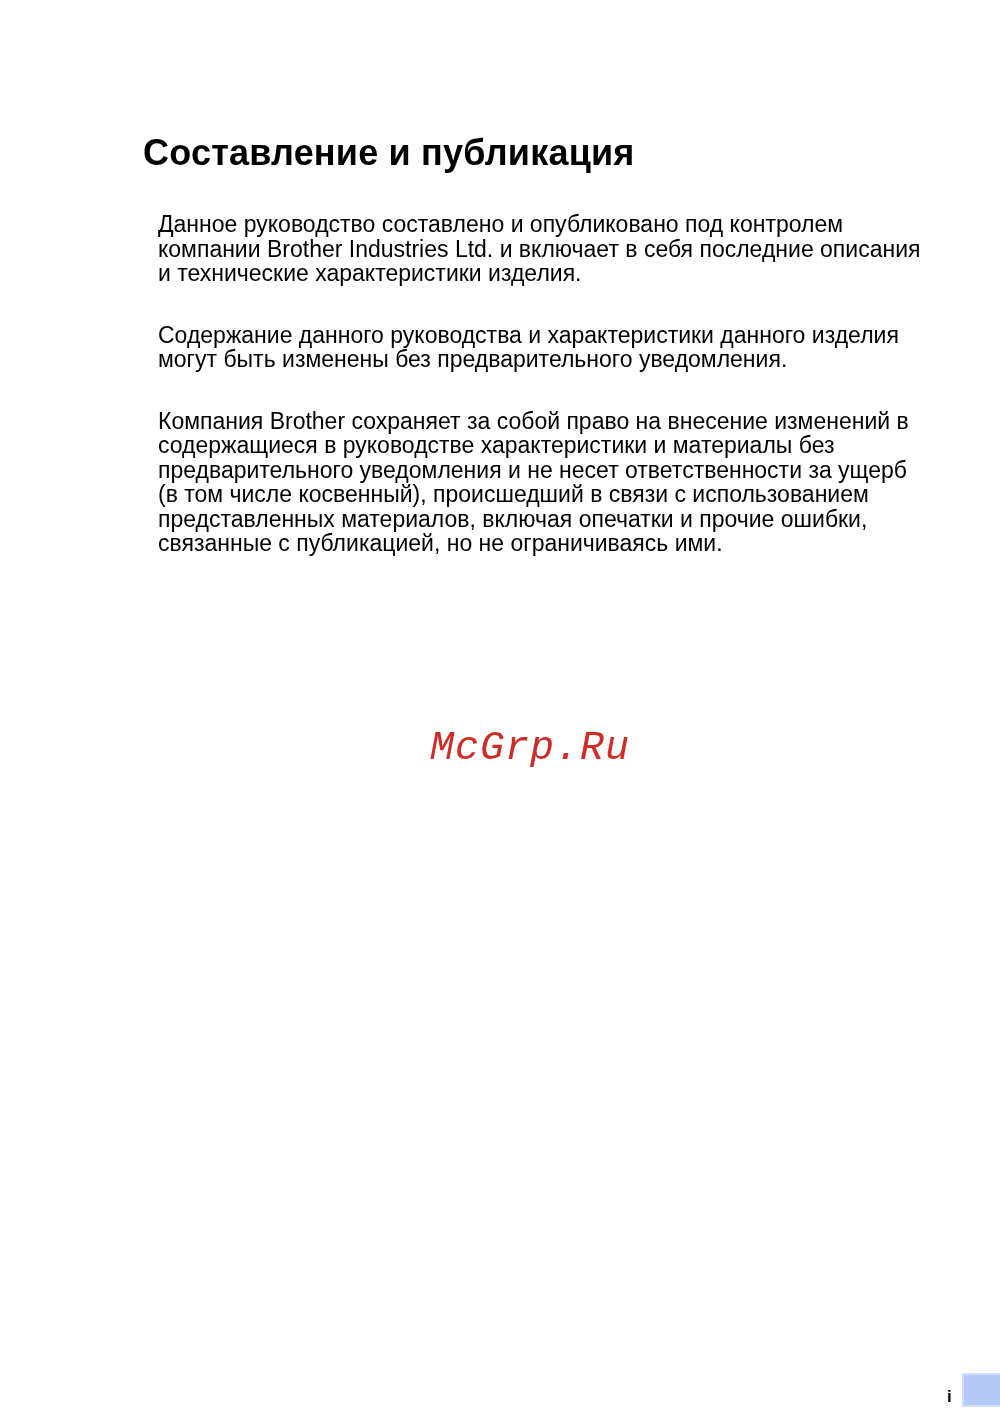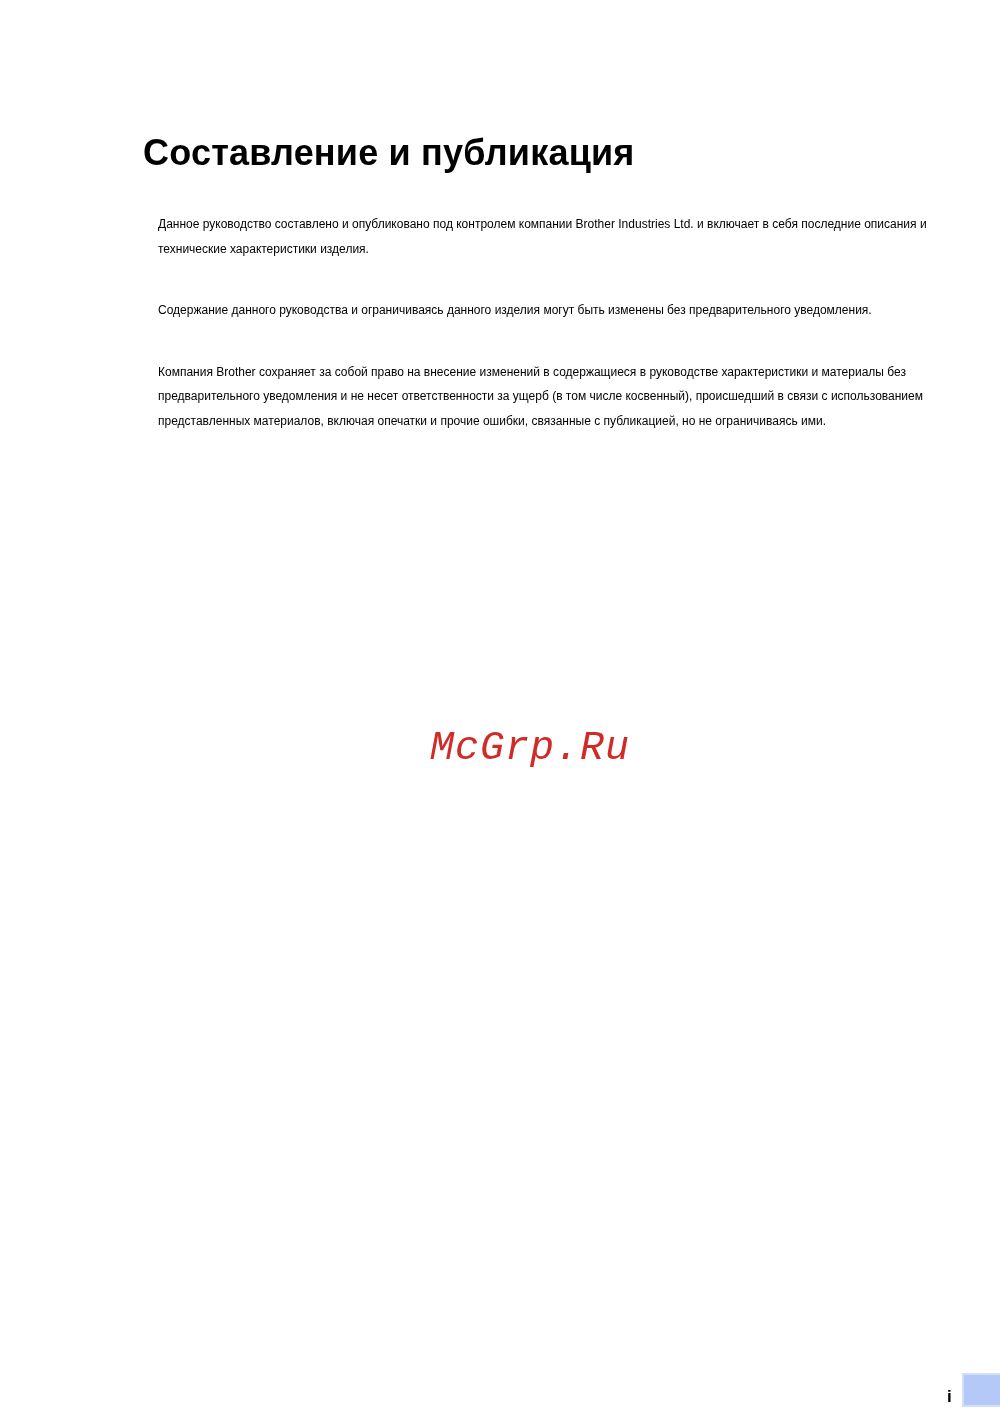--- a/index.html
+++ b/index.html
@@ -33,21 +33,21 @@
     font-weight: bold;
     line-height: 1;
     letter-spacing: 0.2px;
     white-space: nowrap;
   }
   .body-text {
     position: absolute;
     left: 98px;
     top: 152px;
     width: 830px;
-    font-size: 12px;
+    font-size: 23px;
     line-height: 24.5px;
   }
   .body-text p {
     margin: 0 0 7px 0;
   }
   .watermark {
     position: absolute;
     left: 0;
     top: 684px;
     width: 100%;
@@ -88,21 +88,21 @@
 </style>
 </head>
 <body>
 
 <div class="page">
 
   <h1 class="page-title">Составление и публикация</h1>
 
   <div class="body-text">
     <p>Данное руководство составлено и опубликовано под контролем компании Brother Industries Ltd. и включает в себя последние описания и технические характеристики изделия.</p>
-    <p>Содержание данного руководства и ограничиваясь данного изделия могут быть изменены без предварительного уведомления.</p>
+    <p>Содержание данного руководства и характеристики данного изделия могут быть изменены без предварительного уведомления.</p>
     <p>Компания Brother сохраняет за собой право на внесение изменений в содержащиеся в руководстве характеристики и материалы без предварительного уведомления и не несет ответственности за ущерб (в том числе косвенный), происшедший в связи с использованием представленных материалов, включая опечатки и прочие ошибки, связанные с публикацией, но не ограничиваясь ими.</p>
   </div>
 
   <div class="watermark">McGrp.Ru</div>
 
   <div class="footer">
     <span class="page-number">i</span>
     <div class="footer-bar"></div>
   </div>
 

